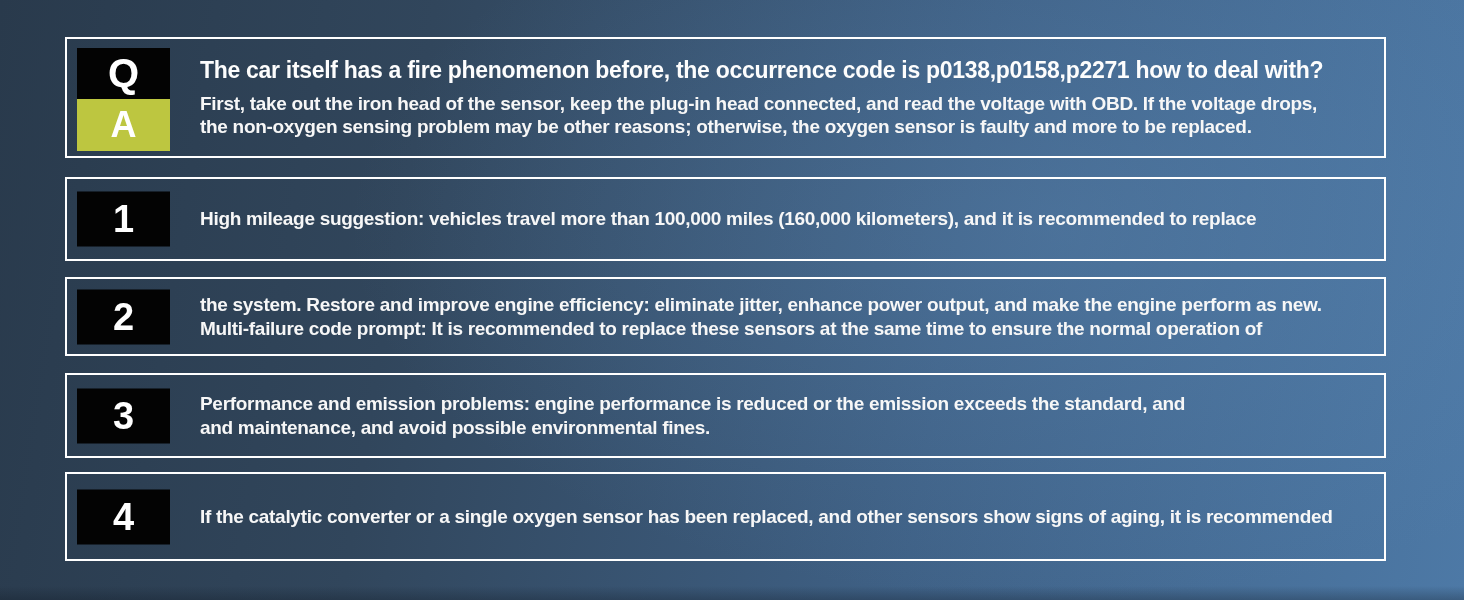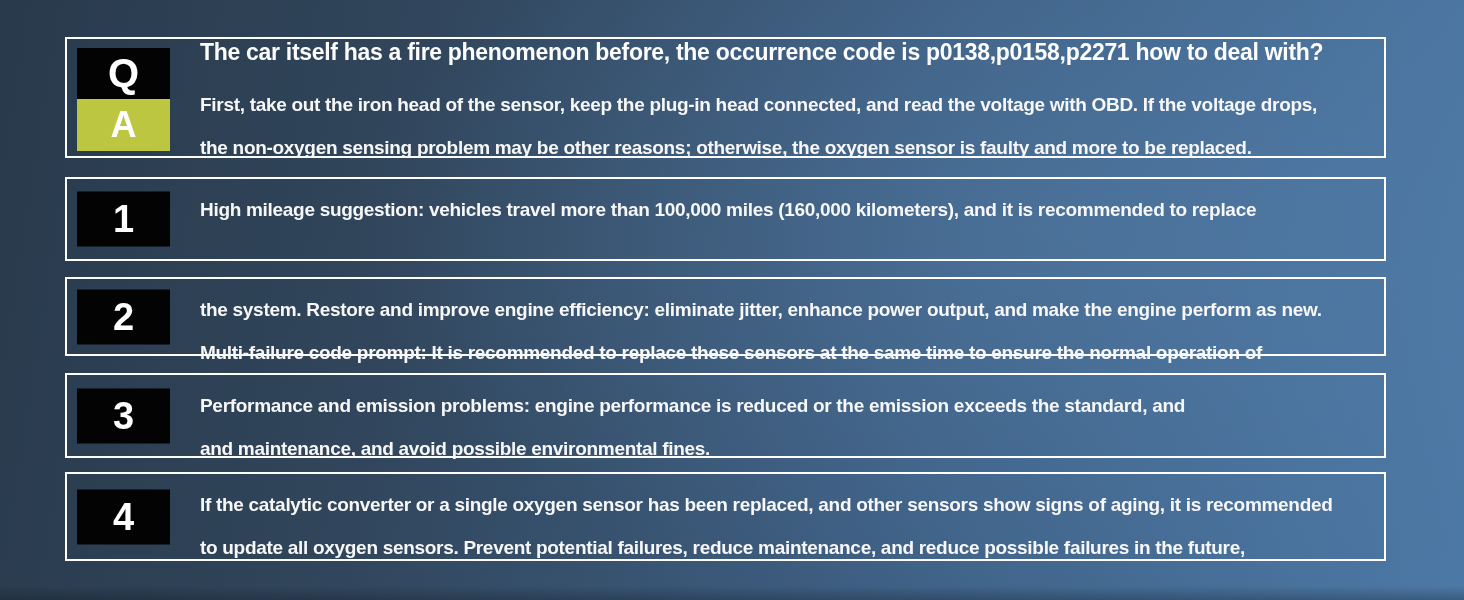--- a/index.html
+++ b/index.html
@@ -61,39 +61,38 @@
     transform: translateY(-50%);
     height: 55px;
     background: #030303;
     font-size: 38px;
   }
   .text-col {
     position: absolute;
     left: 133px; right: 6px; top: 0; bottom: 0;
     display: flex;
     flex-direction: column;
-    justify-content: space-between;
+    justify-content: center;
   }
   .question {
     color: #fdfdfd;
     font-size: 23px;
     font-weight: 700;
     line-height: 27px;
     letter-spacing: -0.3px;
     white-space: nowrap;
     margin-bottom: 8px;
   }
   .line {
     color: #f7f7f7;
     font-size: 19px;
     font-weight: 700;
     line-height: 23.5px;
     letter-spacing: -0.3px;
     white-space: nowrap;
-    margin-top: 19px;
   }
 </style>
 </head>
 <body>
 
 <div class="page">
 
   <section class="card card-qa">
     <div class="badge q-badge">
       <span>Q</span>
@@ -136,18 +135,17 @@
       <div class="line">and maintenance, and avoid possible environmental fines.</div>
     </div>
   </section>
 
   <section class="card card-4">
     <div class="badge num-badge">
       <span>4</span>
     </div>
     <div class="text-col">
       <div class="line">If the catalytic converter or a single oxygen sensor has been replaced, and other sensors show signs of aging, it is recommended</div>
-      <div class="line">to update all oxygen sensors. Prevent potential failures, reduce maintenance, and reduce possible failures in the future,</div>
     </div>
   </section>
 
   <div class="vignette-bottom"></div>
 </div>
 
 </body></html>

